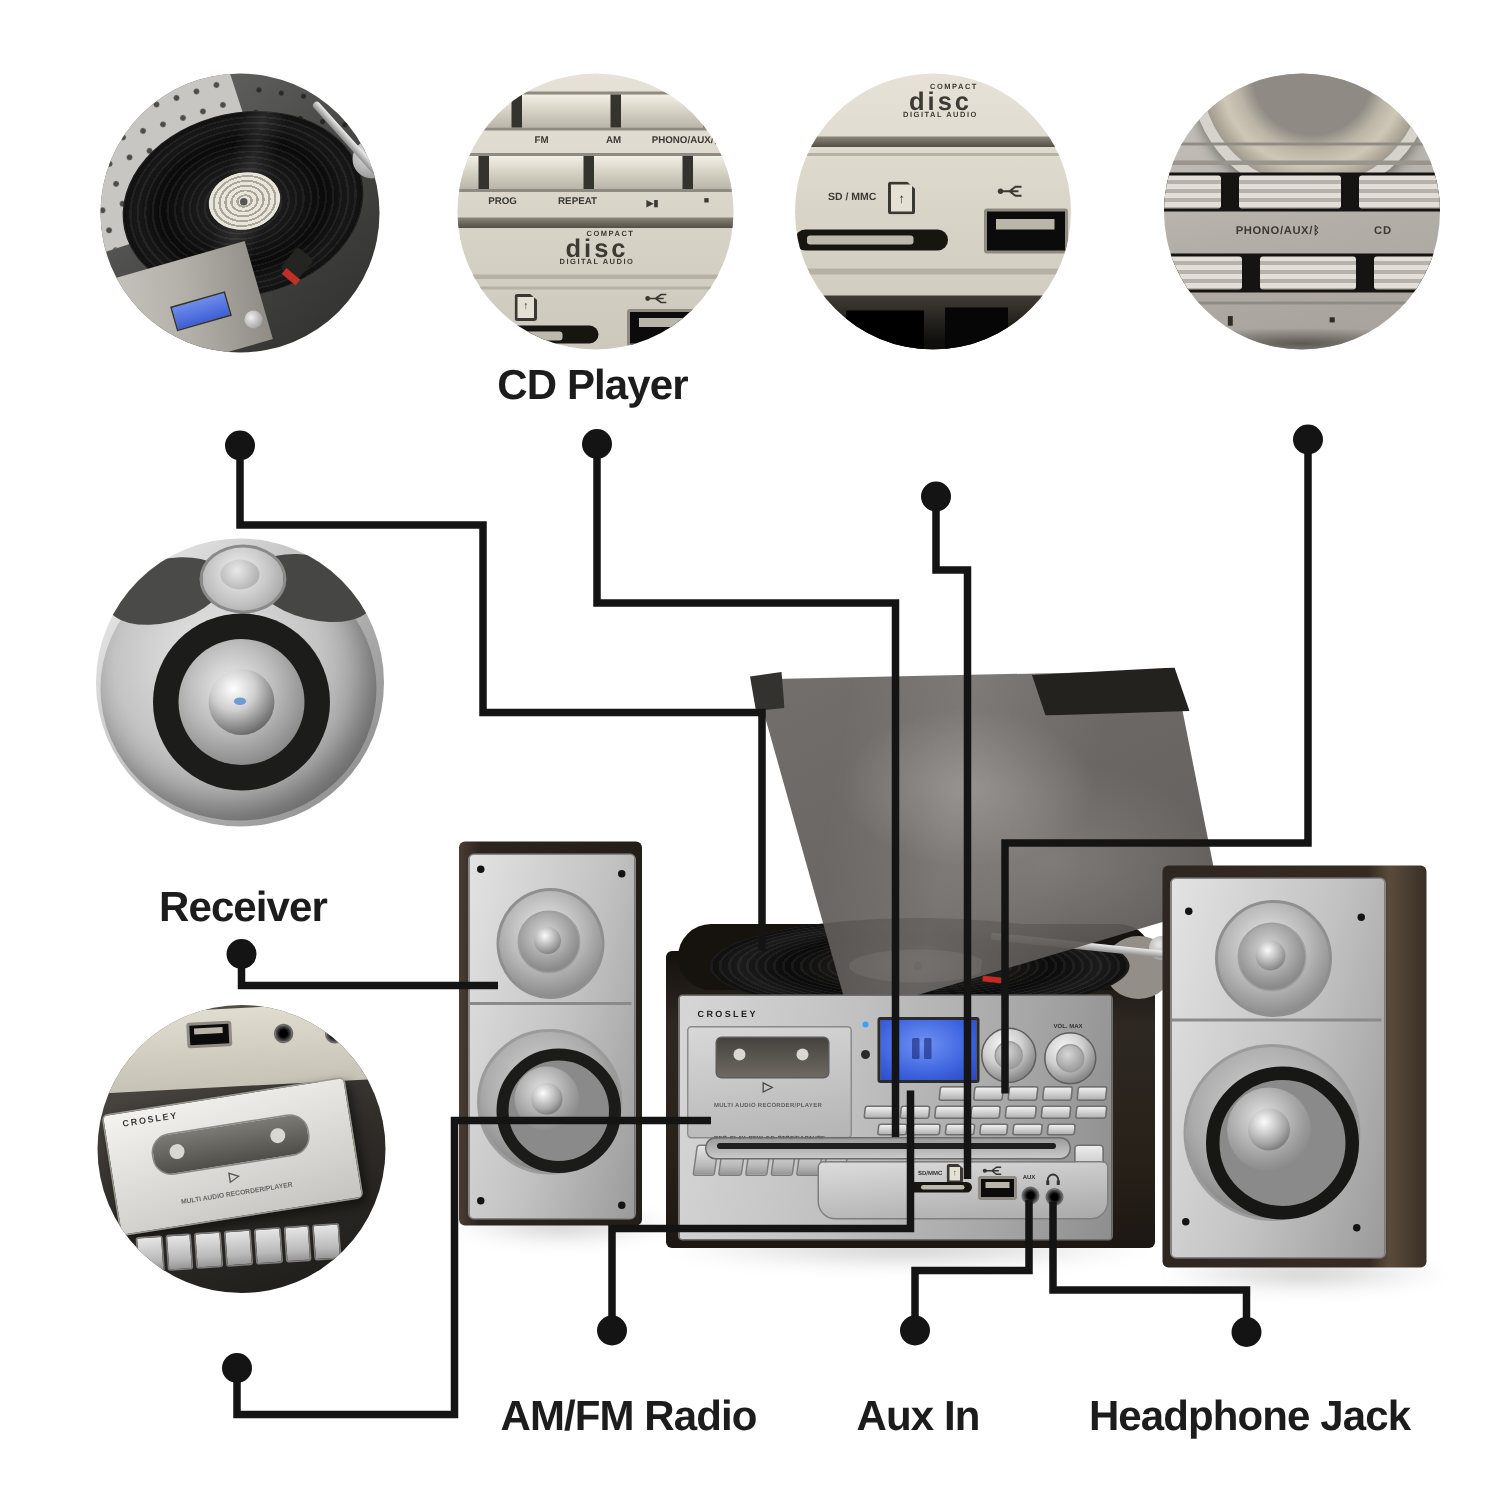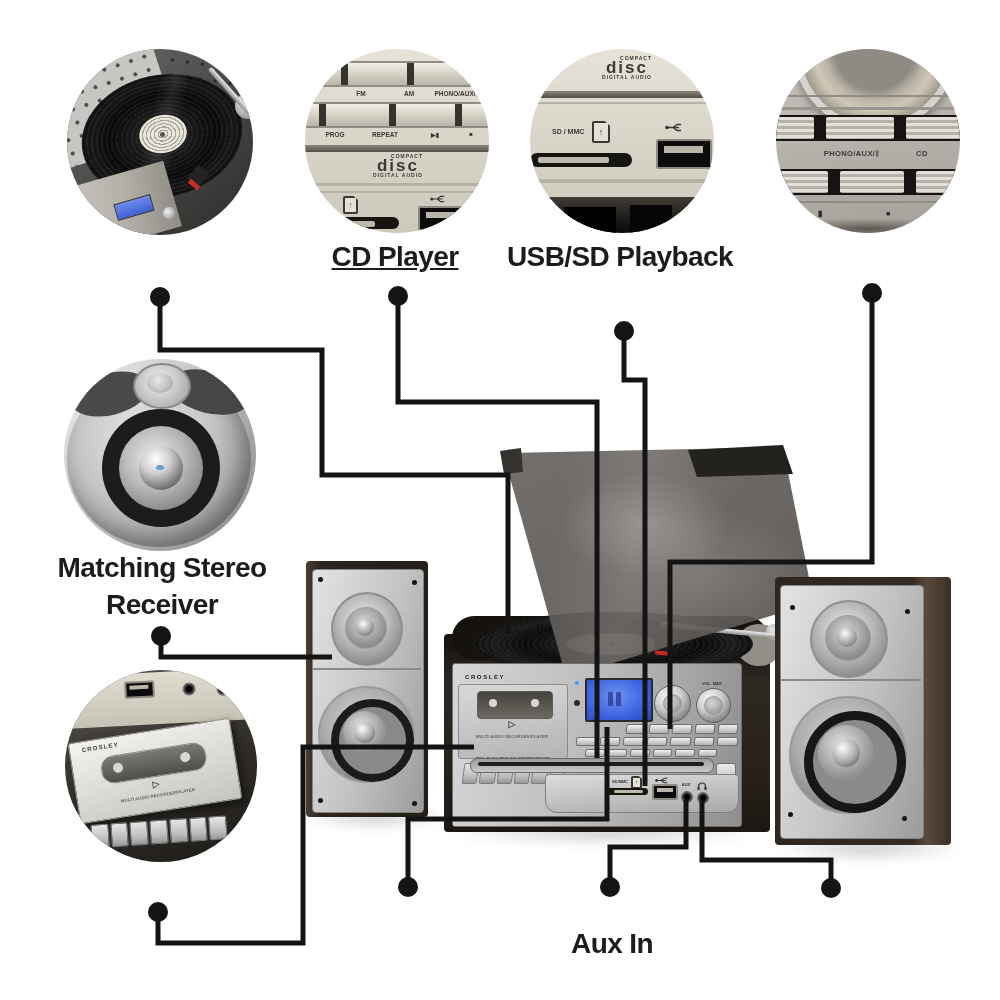--- a/index.html
+++ b/index.html
@@ -421,19 +421,19 @@
       <span></span>
         <span></span>
         <span></span>
         <span></span>
         <span></span>
         <span></span>
         <span></span>
     </div>
   </div>
 
-  <div class="callout-label" style="left:395px;top:241px;text-decoration:underline;">CD Player</div>
-  <div class="callout-label" style="left:620px;top:241px;">USB/SD Playback</div>
-  <div class="callout-label" style="left:162px;top:552px;">Matching Stereo</div>
+  <div class="callout-label" style="left:395px;top:241px;">CD Player</div>
   <div class="callout-label" style="left:162px;top:589px;">Receiver</div>
+  <div class="callout-label" style="left:419px;top:928px;">AM/FM Radio</div>
   <div class="callout-label" style="left:612px;top:928px;">Aux In</div>
+  <div class="callout-label" style="left:833px;top:928px;">Headphone Jack</div>
 
 </div>
 
 </body></html>

